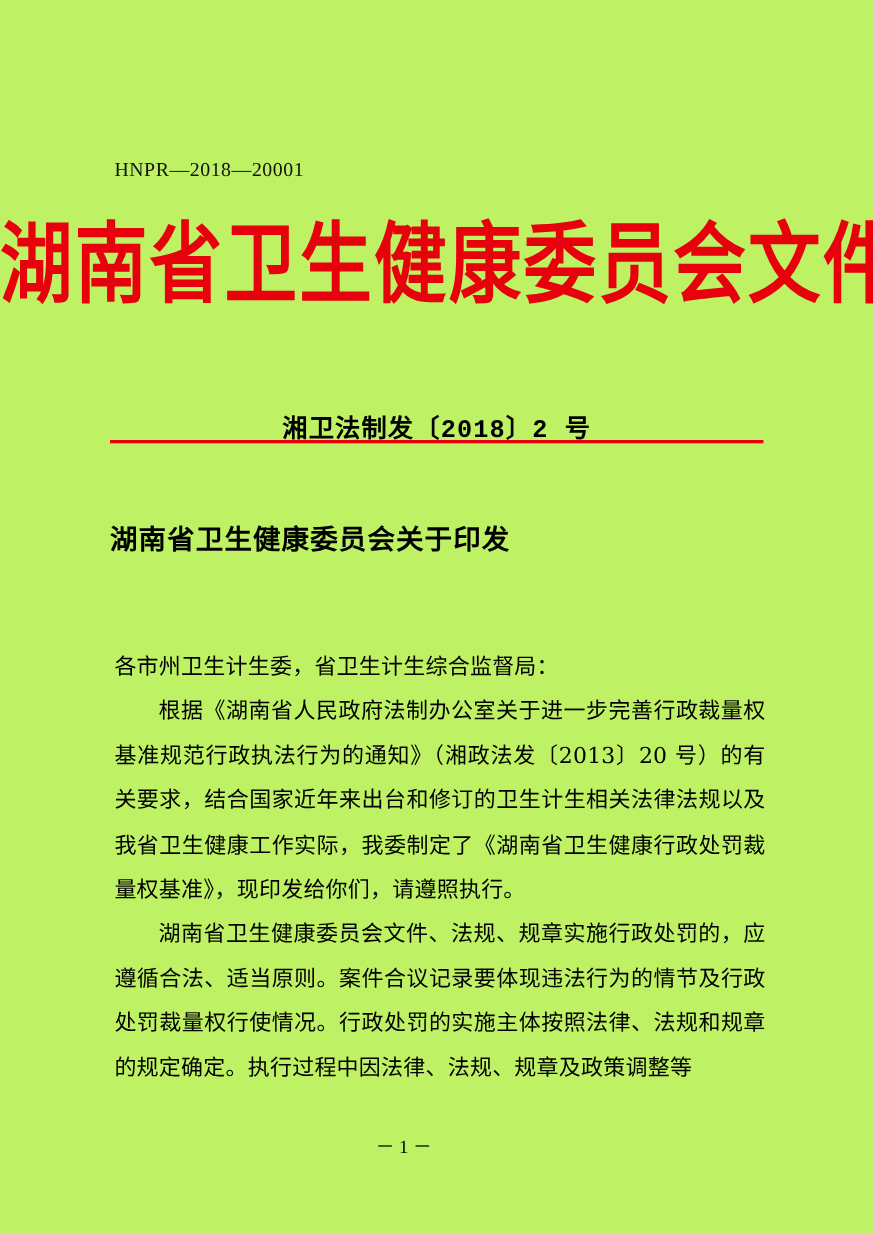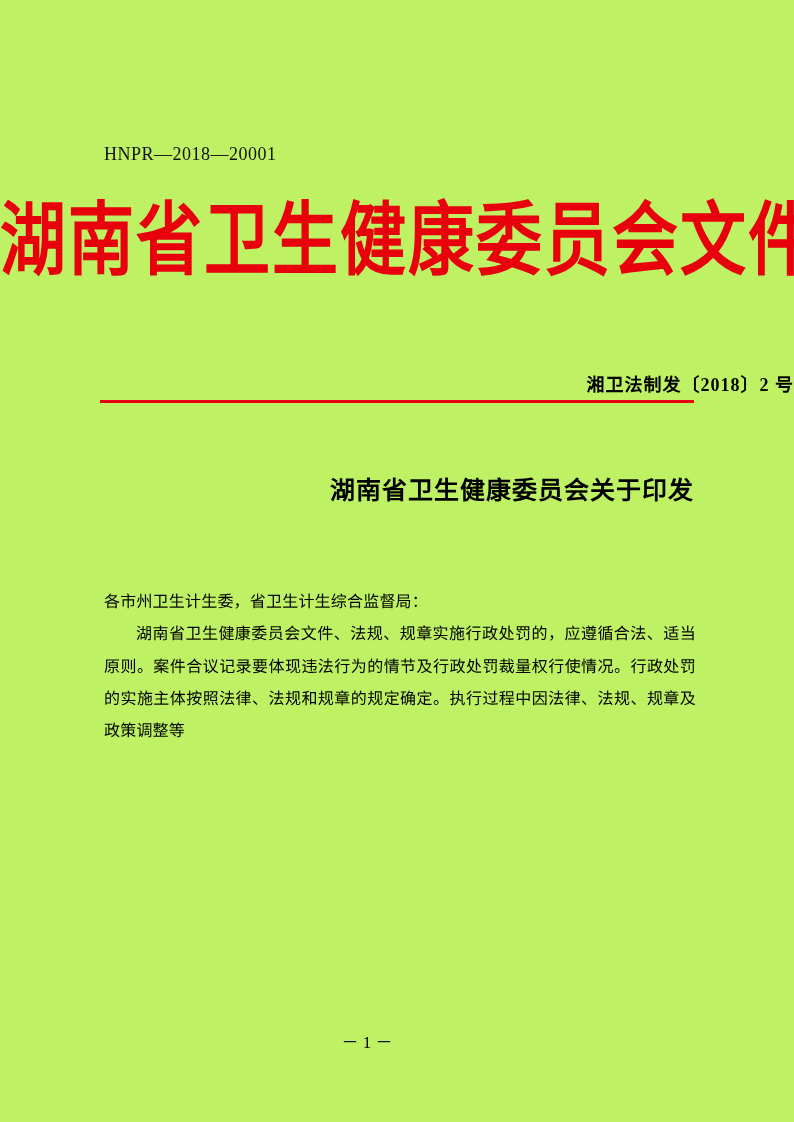--- a/index.html
+++ b/index.html
@@ -47,59 +47,59 @@
     line-height: 1.25;
     white-space: nowrap;
     transform: scaleY(1.22);
     transform-origin: center top;
   }
   .issue-number {
     position: absolute;
     left: 0;
     top: 370px;
     width: 794px;
-    text-align: right;
-    font-family: Liberation Serif, serif;
+    text-align: center;
+    font-family: Liberation Mono, monospace;
     font-weight: bold;
-    font-size: 18px;
+    font-size: 23px;
     letter-spacing: 1px;
     color: #000000;
   }
   .red-rule {
     position: absolute;
     left: 100px;
     top: 400px;
     width: 594px;
     height: 3px;
     background: #e8000c;
   }
   .title-block {
     position: absolute;
     left: 100px;
     top: 470px;
     width: 594px;
-    text-align: right;
+    text-align: left;
     font-family: "DejaVu Serif", "Liberation Serif", serif;
     font-weight: bold;
     font-size: 25px;
     line-height: 1.65;
     letter-spacing: 1px;
     color: #000000;
   }
   .title-block .line {
     display: block;
     white-space: nowrap;
   }
   .body-block {
     position: absolute;
     left: 104px;
     top: 586px;
     width: 592px;
     font-family: "DejaVu Serif", "Liberation Serif", serif;
-    font-size: 16px;
+    font-size: 20px;
     line-height: 2.02;
     color: #000000;
     text-align: justify;
     text-justify: inter-ideograph;
     letter-spacing: 0.2px;
   }
   .body-block p {
     margin: 0;
   }
   .body-block p.indent {
@@ -130,18 +130,19 @@
   <div class="issue-number">湘卫法制发〔2018〕2 号</div>
 
   <div class="red-rule"></div>
 
   <div class="title-block">
     <span class="line">湖南省卫生健康委员会关于印发</span>
   </div>
 
   <div class="body-block">
     <p>各市州卫生计生委，省卫生计生综合监督局：</p>
+    <p class="indent">根据《湖南省人民政府法制办公室关于进一步完善行政裁量权基准规范行政执法行为的通知》（湘政法发〔2013〕20 号）的有关要求，结合国家近年来出台和修订的卫生计生相关法律法规以及我省卫生健康工作实际，我委制定了《湖南省卫生健康行政处罚裁量权基准》，现印发给你们，请遵照执行。</p>
     <p class="indent">湖南省卫生健康委员会文件、法规、规章实施行政处罚的，应遵循合法、适当原则。案件合议记录要体现违法行为的情节及行政处罚裁量权行使情况。行政处罚的实施主体按照法律、法规和规章的规定确定。执行过程中因法律、法规、规章及政策调整等</p>
   </div>
 
   <div class="page-number">－ 1 －</div>
 
 </div>
 
 </body></html>

